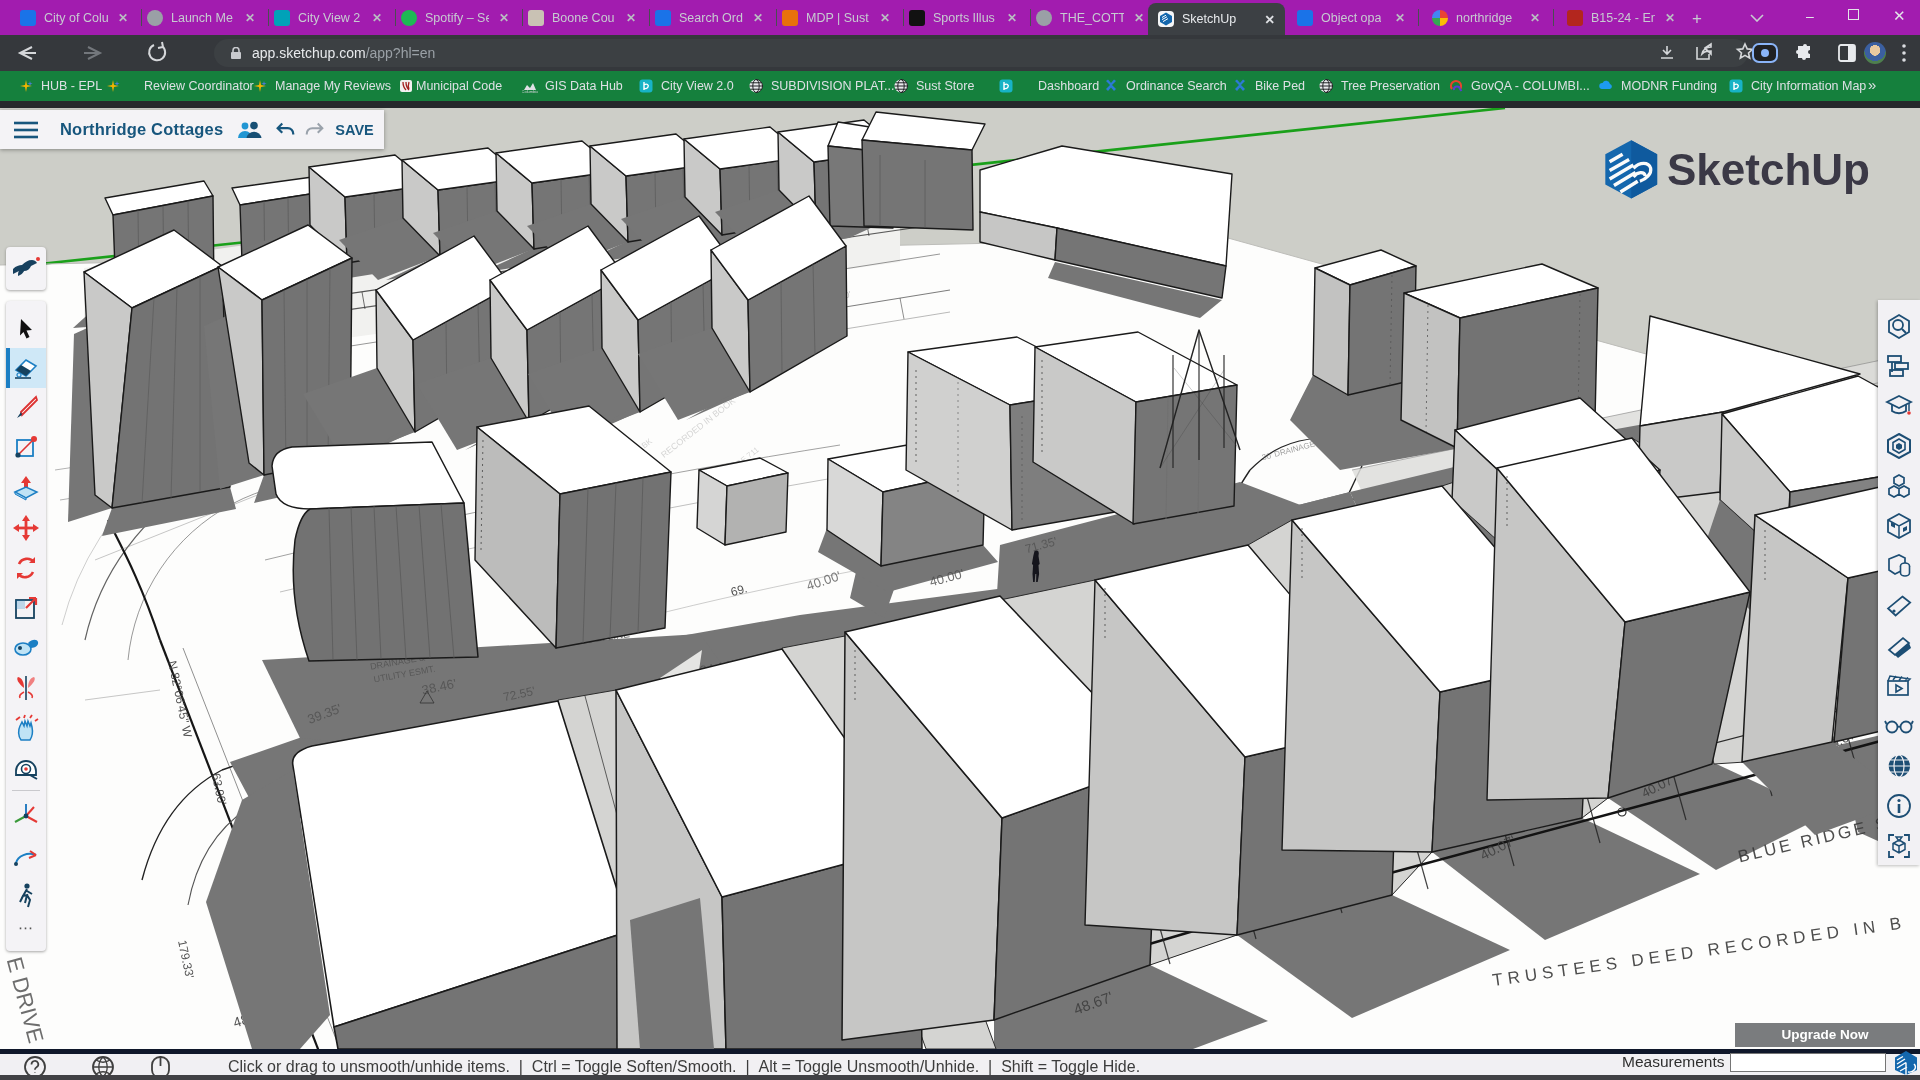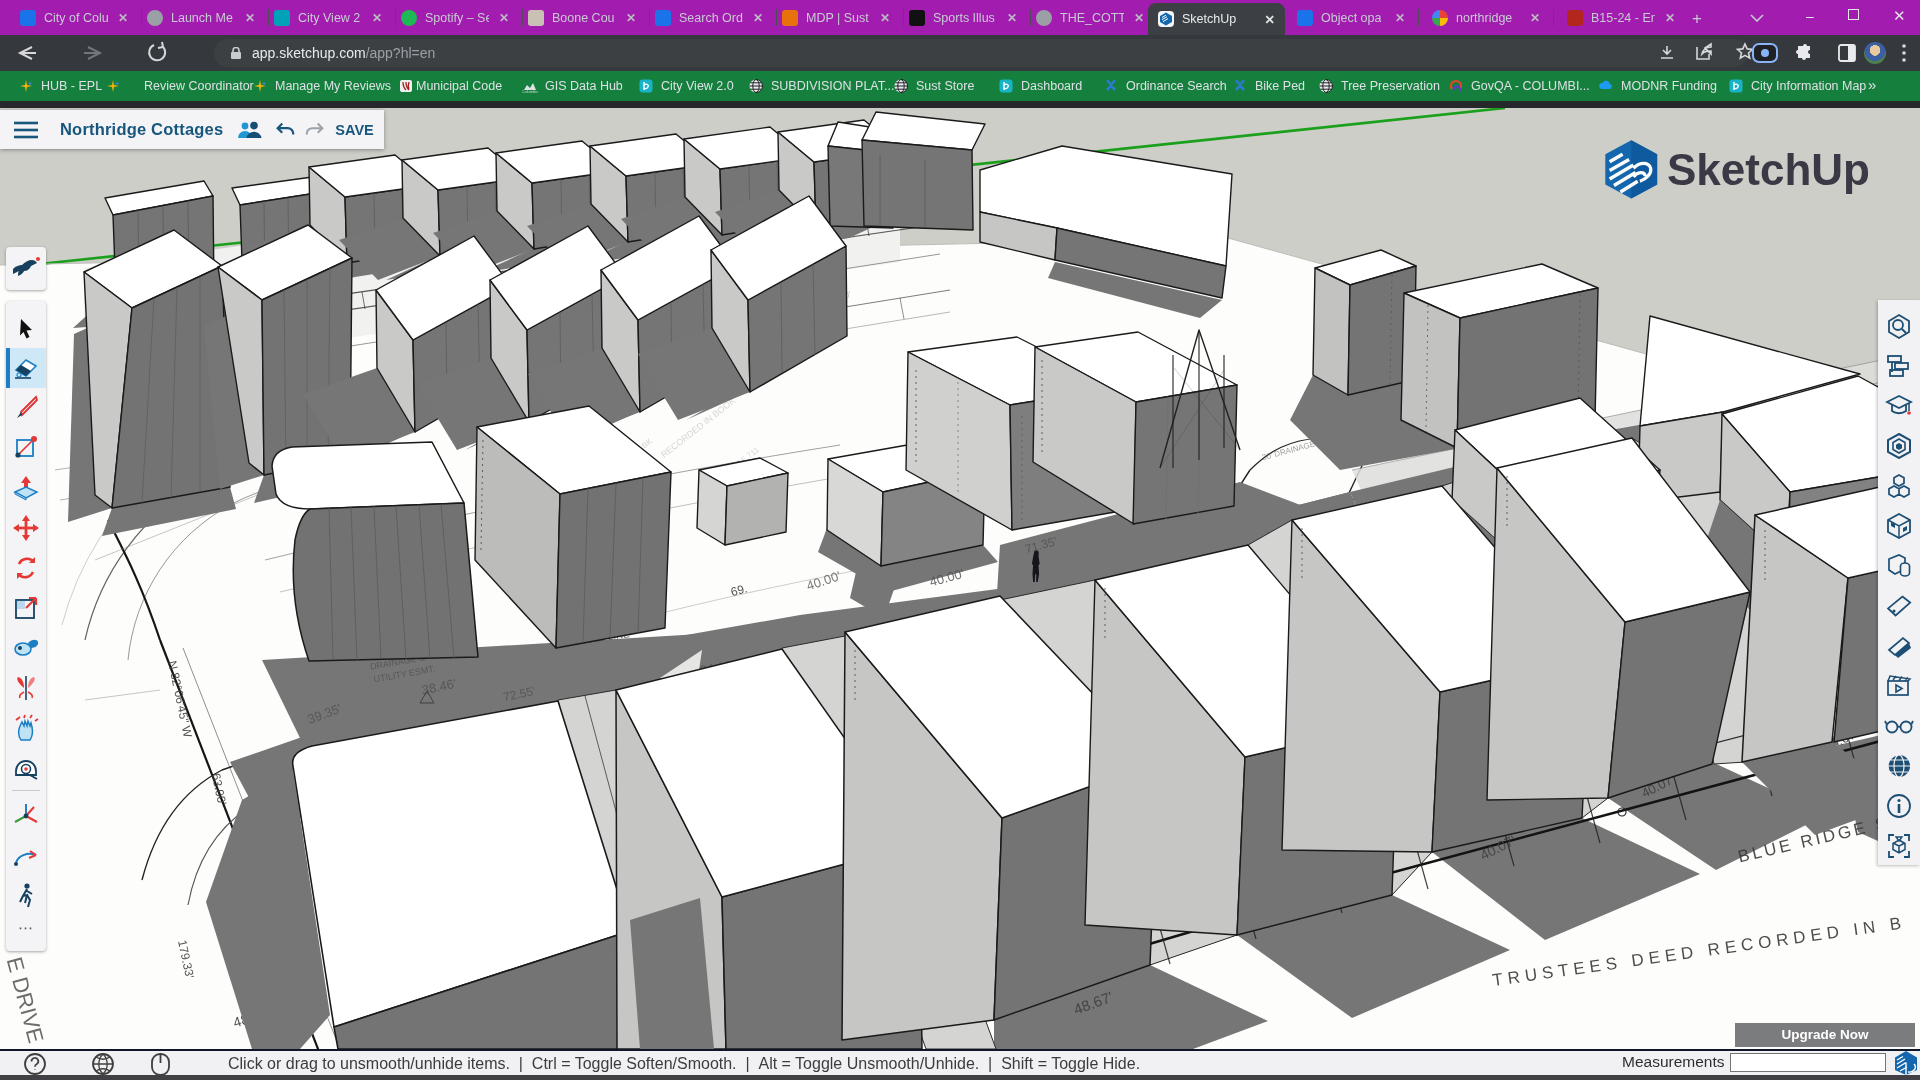--- a/index.html
+++ b/index.html
@@ -19,21 +19,21 @@
 .bk .favv{display:flex;width:16px;height:16px}
 #bargap{position:absolute;left:0;top:101px;width:1920px;height:7px;background:#26282c}
 #scene{position:absolute;left:0;top:108px}
 #apphdr{position:absolute;left:0;top:110px;width:384px;height:39px;background:#f4f3f6;box-shadow:0 1px 4px rgba(0,0,0,.35);display:flex;align-items:center;color:#17567d;white-space:nowrap}
 #ltool1{position:absolute;left:6px;top:247px;width:40px;height:43px;background:#f4f3f6;border-radius:4px;box-shadow:0 1px 3px rgba(0,0,0,.35)}
 #ltool2{position:absolute;left:6px;top:301px;width:40px;height:650px;background:#f4f3f6;border-radius:4px;box-shadow:0 1px 3px rgba(0,0,0,.35)}
 .ti{position:absolute;left:0;width:40px;height:40px;display:flex;align-items:center;justify-content:center}
 #rtool{position:absolute;left:1878px;top:300px;width:42px;height:565px;background:#f2f1f4;box-shadow:-1px 1px 3px rgba(0,0,0,.25)}
 .ri{position:absolute;left:0;width:42px;height:40px;display:flex;align-items:center;justify-content:center}
 #upgr{position:absolute;left:1735px;top:1023px;width:180px;height:24px;background:#7a7c7e;color:#fff;font-weight:bold;font-size:13.5px;text-align:center;line-height:24px}
-#statusbar{position:absolute;left:0;top:1049px;width:1920px;height:26px;background:#f1f0f3;border-top:2px solid #0f172a;color:#3c3c3c;font-size:16px}
+#statusbar{position:absolute;left:0;top:1049px;width:1920px;height:26px;background:#f1f0f3;border-top:5px solid #0f172a;color:#3c3c3c;font-size:16px}
 #bstrip{position:absolute;left:0;top:1075px;width:1920px;height:5px;background:#414145}
 
 </style></head>
 <body>
 <div id="page">
 <svg id="scene" width="1920" height="941" viewBox="0 108 1920 941">
 <rect x="0" y="108" width="1920" height="941" fill="#fdfdfc"></rect>
 <polygon points="0,108 1920,108 1920,430 1228,238 0,265" fill="#cdcec8"></polygon>
 <line x1="40" y1="264" x2="1505" y2="108" stroke="#1aa01a" stroke-width="2.7"></line>
 <path d="M0,265 L1228,238 L1920,430" fill="none" stroke="#bdbdb9" stroke-width="1" stroke-linejoin="round"></path>
@@ -580,21 +580,21 @@
         </span>
         <span style="margin-left:7px">Sust Store</span>
       </div>
 <div class="bk" style="left:998px">
         <span class="favv">
           <svg width="16" height="16" viewBox="0 0 16 16">
             <rect x="1.5" y="1.5" width="13" height="13" rx="3" fill="#18b3c6"></rect>
             <path d="M6,4 v8 m0,-5 c3,-2 5,0 4,2 c-1,2 -3,2 -4,1" stroke="#fff" stroke-width="1.4" fill="none"></path>
           </svg>
         </span>
-        <span style="margin-left:7px">Dashboard</span>
+        <span style="margin-left:24px">Dashboard</span>
       </div>
 <div class="bk" style="left:1103px">
         <span class="favv">
           <svg width="16" height="16" viewBox="0 0 16 16">
             <path d="M3,3 L7,7 L3,11 L5,13 L8,9.5 L11,13 L13,11 L9,7 L13,3 L11,1.5 L8,5 L5,1.5 Z" fill="#2c7ad6"></path>
           </svg>
         </span>
         <span style="margin-left:7px">Ordinance Search</span>
       </div>
 <div class="bk" style="left:1232px">

